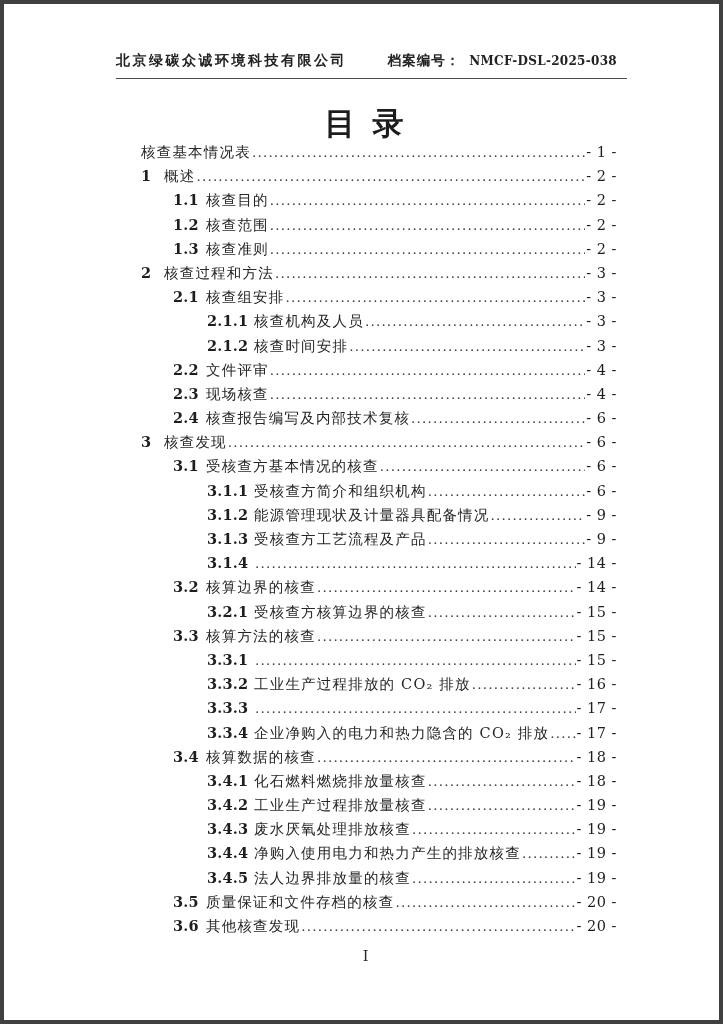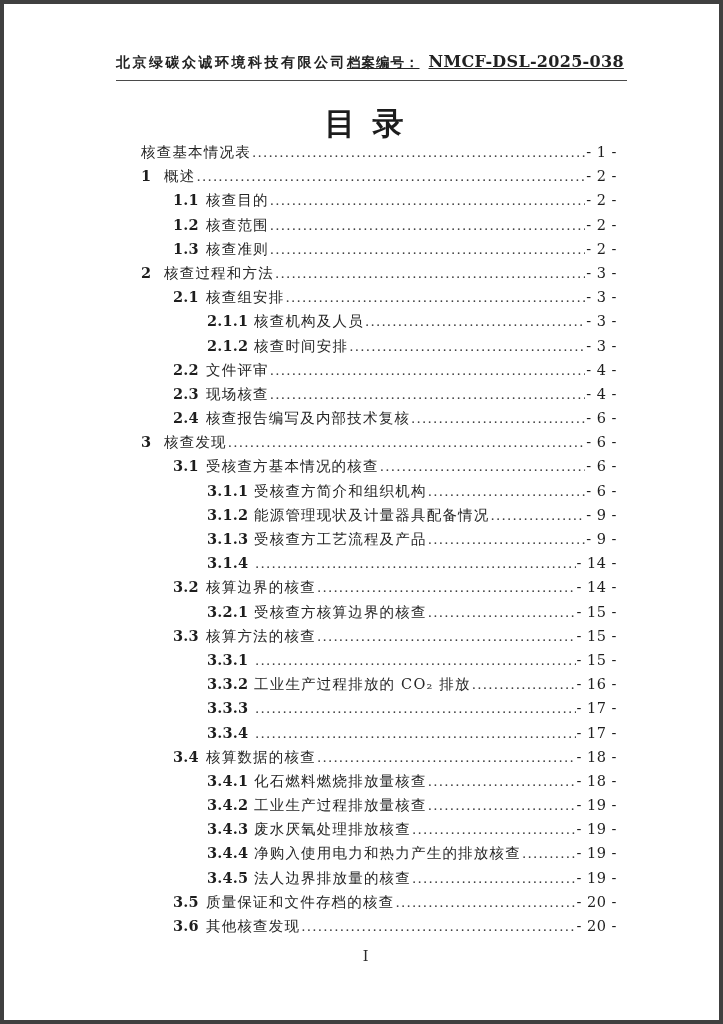--- a/index.html
+++ b/index.html
@@ -38,29 +38,28 @@
     font-size: 14px;
     font-weight: 600;
     letter-spacing: 2.5px;
     white-space: nowrap;
   }
   .archive {
     display: flex;
     align-items: baseline;
     padding-right: 10px;
     white-space: nowrap;
-    text-decoration: underline;
   }
   .archive-label {
     font-size: 13.5px;
     font-weight: 600;
     letter-spacing: 1px;
   }
   .archive-number {
-    font-size: 16px;
+    font-size: 12px;
     font-weight: 700;
     margin-left: 9px;
     letter-spacing: 0.3px;
   }
   
   .doc-title {
     position: absolute;
     top: 99px;
     left: 0;
     width: 723px;
@@ -279,20 +278,21 @@
     <span class="dots">....................................................................................................................................................................................................................................................................</span>
     <span class="pagenum">- 16 -</span>
   </div>
       <div class="toc-row lvl3">
     <span class="num">3.3.3</span>
     <span class="dots">....................................................................................................................................................................................................................................................................</span>
     <span class="pagenum">- 17 -</span>
   </div>
       <div class="toc-row lvl3">
     <span class="num">3.3.4</span>
+    <span class="label">企业净购入的电力和热力隐含的 CO₂ 排放</span>
     <span class="dots">....................................................................................................................................................................................................................................................................</span>
     <span class="pagenum">- 17 -</span>
   </div>
       <div class="toc-row lvl2">
     <span class="num">3.4</span>
     <span class="label">核算数据的核查</span>
     <span class="dots">....................................................................................................................................................................................................................................................................</span>
     <span class="pagenum">- 18 -</span>
   </div>
       <div class="toc-row lvl3">

